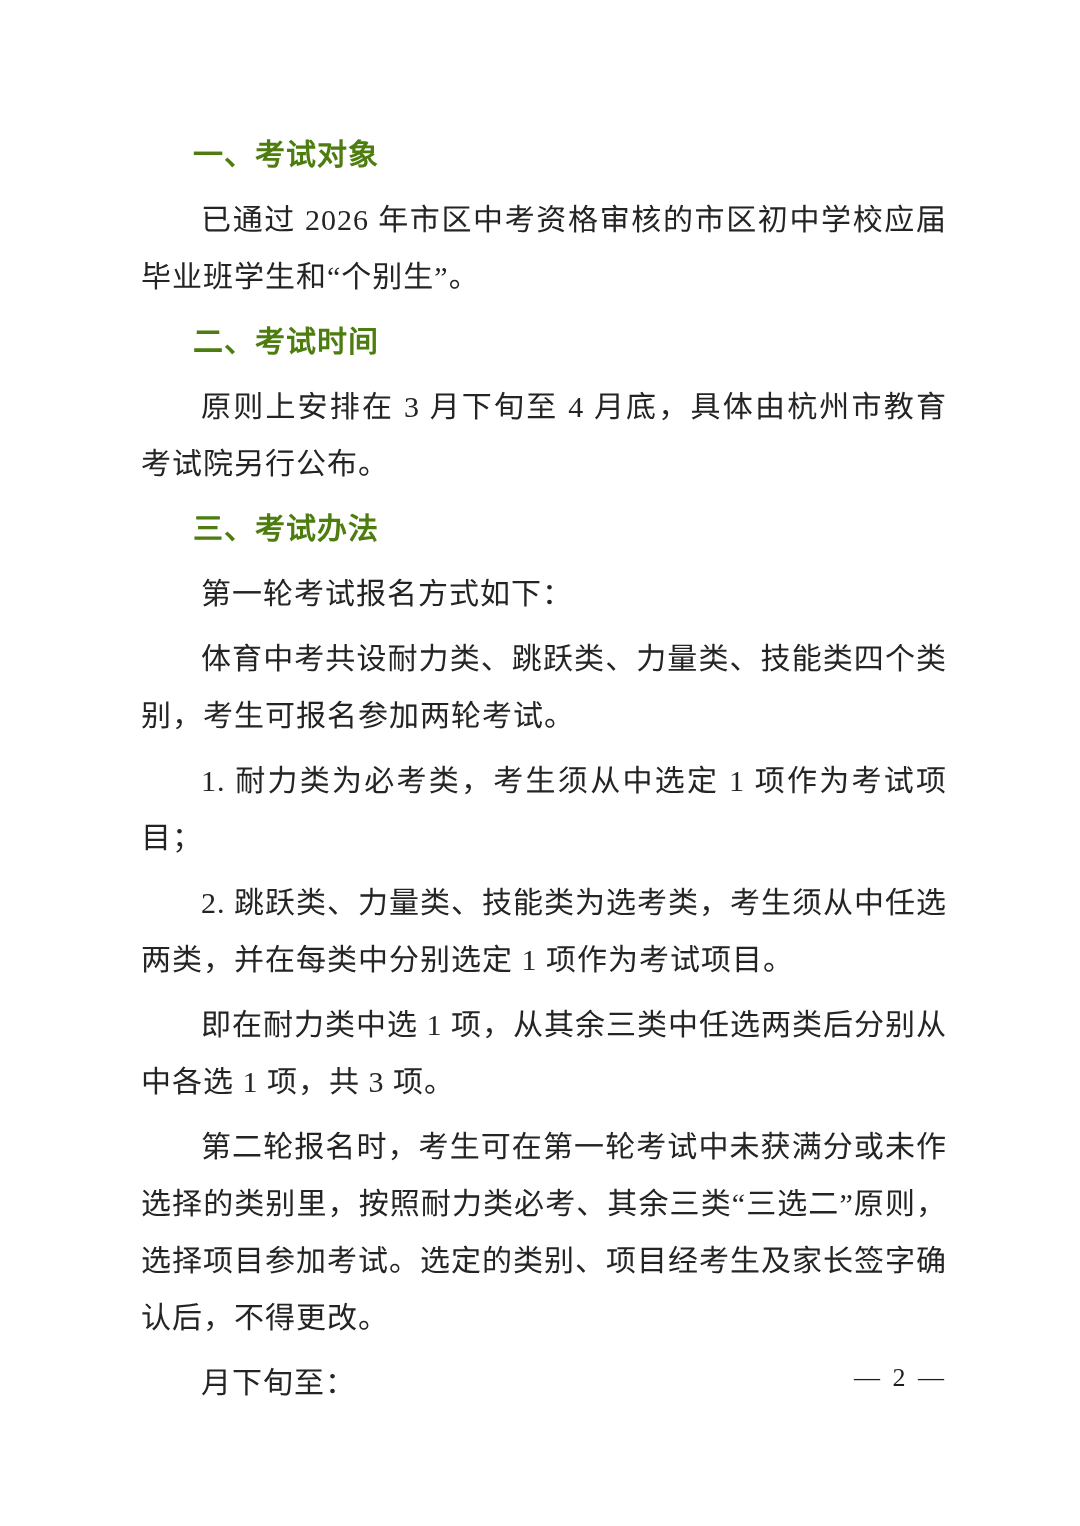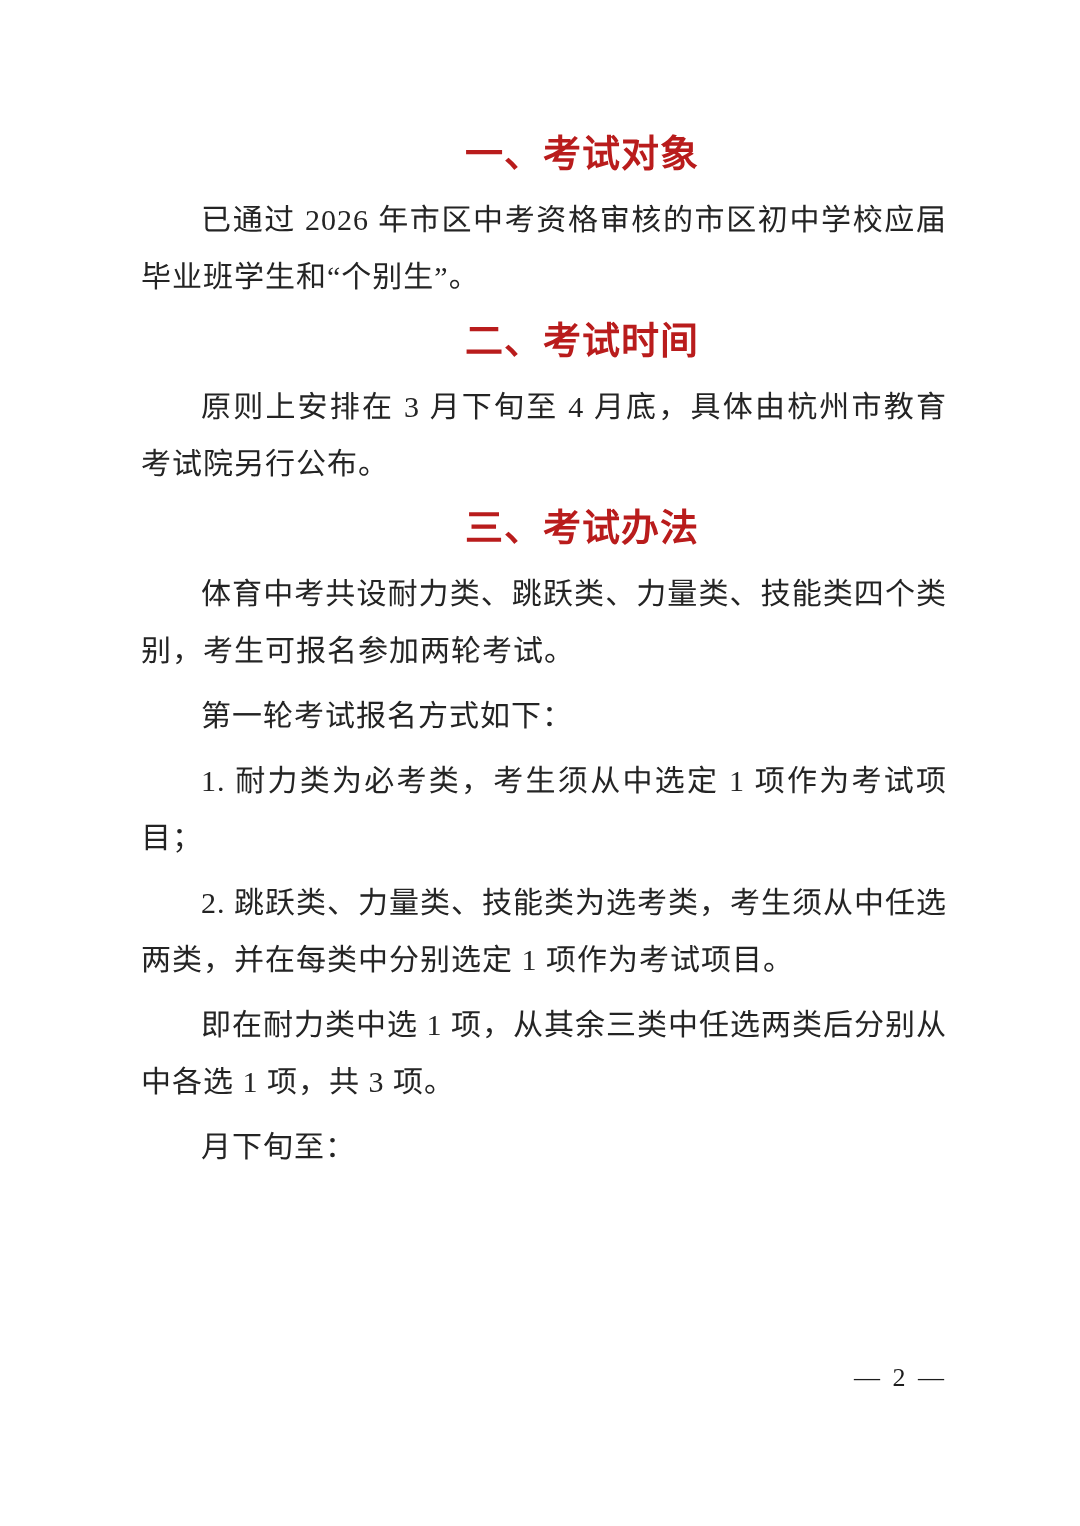--- a/index.html
+++ b/index.html
@@ -19,26 +19,25 @@
     position: absolute;
     left: 133px;
     top: 126px;
     width: 822px;
     color: #242424;
   }
   .heading {
     margin: 0;
     font-family: "Liberation Sans", "DejaVu Sans", sans-serif;
     font-weight: 700;
-    font-size: 38px;
+    font-size: 30px;
     line-height: 57px;
     letter-spacing: 1px;
     text-indent: 2em;
-    color: #b91c1c;
-    text-align: center;
+    color: #4d7c0f;
   }
   .para {
     margin: 8px;
     font-family: "Liberation Serif", "DejaVu Serif", serif;
     font-weight: 400;
     font-size: 30px;
     line-height: 57px;
     letter-spacing: 1px;
     text-indent: 2em;
     text-align: justify;
@@ -64,24 +63,25 @@
 
   <main class="doc-body">
 
     <h2 class="heading">一、考试对象</h2>
     <p class="para">已通过 2026 年市区中考资格审核的市区初中学校应届毕业班学生和“个别生”。</p>
 
     <h2 class="heading">二、考试时间</h2>
     <p class="para">原则上安排在 3 月下旬至 4 月底，具体由杭州市教育考试院另行公布。</p>
 
     <h2 class="heading">三、考试办法</h2>
+    <p class="para">第一轮考试报名方式如下：</p>
     <p class="para">体育中考共设耐力类、跳跃类、力量类、技能类四个类别，考生可报名参加两轮考试。</p>
-    <p class="para">第一轮考试报名方式如下：</p>
     <p class="para">1. 耐力类为必考类，考生须从中选定 1 项作为考试项目；</p>
     <p class="para">2. 跳跃类、力量类、技能类为选考类，考生须从中任选两类，并在每类中分别选定 1 项作为考试项目。</p>
     <p class="para">即在耐力类中选 1 项，从其余三类中任选两类后分别从中各选 1 项，共 3 项。</p>
+    <p class="para">第二轮报名时，考生可在第一轮考试中未获满分或未作选择的类别里，按照耐力类必考、其余三类“三选二”原则，选择项目参加考试。选定的类别、项目经考生及家长签字确认后，不得更改。</p>
     <p class="para">月下旬至：</p>
 
   </main>
 
   <footer class="page-number">— 2 —</footer>
 
 </div>
 
 </body></html>

